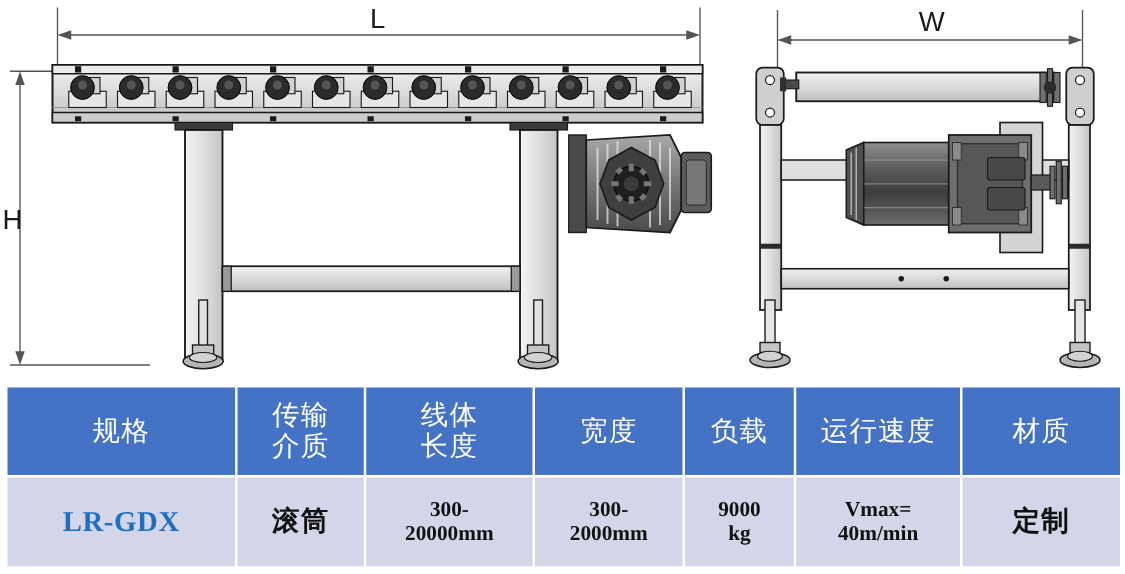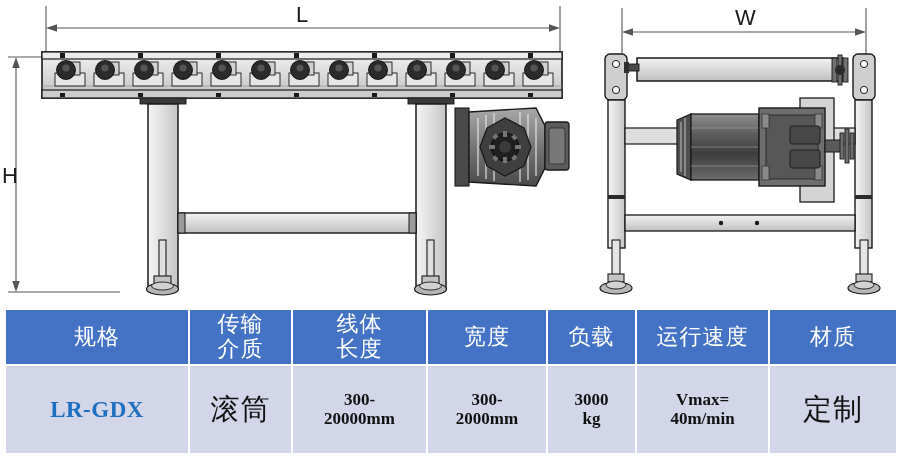--- a/index.html
+++ b/index.html
@@ -24,31 +24,31 @@
     width:892px;height:147px;
     border-collapse:separate;border-spacing:2px 2px;
     table-layout:fixed;
   }
   .spec-table th{
     background:#4472C4;color:#ffffff;
     font-family:"Liberation Sans",sans-serif;
     font-size:22px;font-weight:400;
     letter-spacing:1px;line-height:1.12;
     text-align:center;vertical-align:middle;
-    padding:0;height:54px;
+    padding:0;height:70px;
   }
   .spec-table td{
     background:#D2D6E8;color:#111111;
     font-family:"Liberation Serif",serif;
     font-size:17px;font-weight:700;
     line-height:1.1;
     text-align:center;vertical-align:middle;
     padding:0;height:70px;
   }
-  td.cn{font-family:"Liberation Sans",sans-serif;font-size:29px;font-weight:400;letter-spacing:1px;}
+  td.cn{font-family:"Liberation Sans",sans-serif;font-size:22px;font-weight:700;letter-spacing:1px;}
   td.model{color:#1F6FC0;font-family:"Liberation Serif",serif;font-size:23px;font-weight:700;letter-spacing:0.5px;margin-top:36px;}
 </style>
 </head>
 <body>
 
 <div class="page">
 
   <div class="drawing">
 
     <svg width="900" height="305" viewBox="0 0 900 305">
@@ -390,21 +390,21 @@
         </td>
         <td>
           <span>300-</span><br>
           <span>20000mm</span>
         </td>
         <td>
           <span>300-</span><br>
           <span>2000mm</span>
         </td>
         <td>
-          <span>3000</span><br>
+          <span>9000</span><br>
           <span>kg</span>
         </td>
         <td>
           <span>Vmax=</span><br>
           <span>40m/min</span>
         </td>
         <td class="cn">
           <span>定制</span>
         </td>
       </tr>

